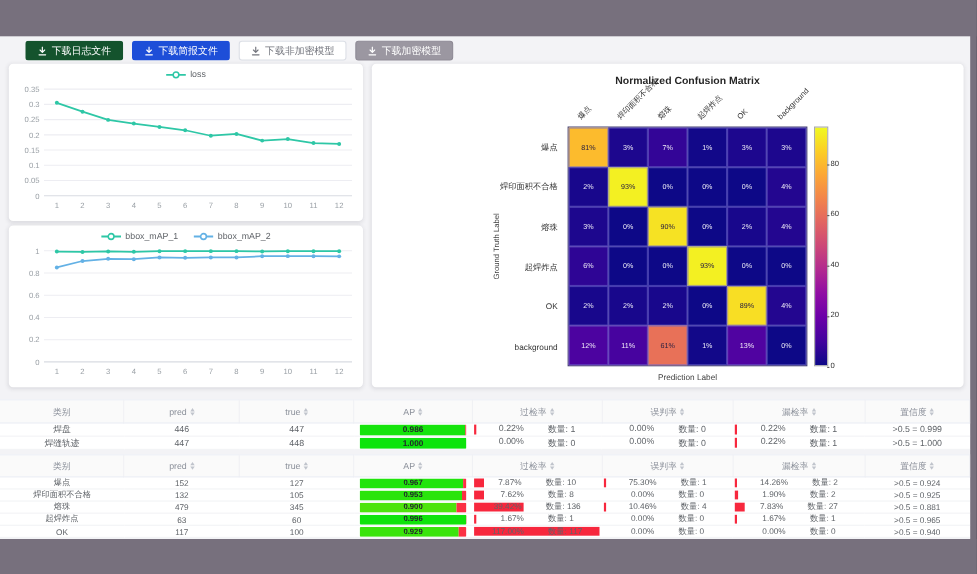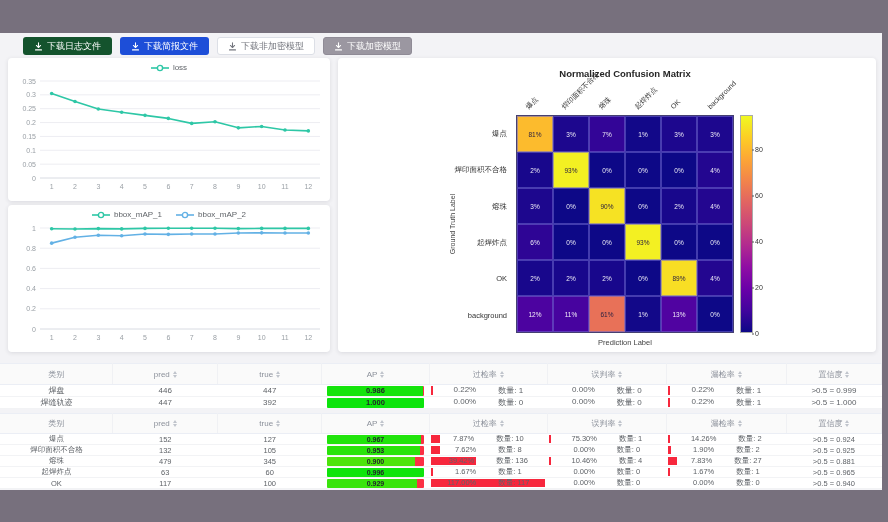--- a/index.html
+++ b/index.html
@@ -420,21 +420,21 @@
                   <div class="ratefill" style="width:0.22%;min-width:2px;"></div>
                   <span>0.22%</span>
                   <span>数量: 1</span>
                 </div>
               </td>
               <td>&gt;0.5 = 0.999</td>
             </tr>
             <tr>
               <td>焊缝轨迹</td>
               <td>447</td>
-              <td>392</td>
+              <td>448</td>
               <td>
                 <div class="apbar">
                   <div class="g" style="width:100%;background:hsl(120,90%,47%)"></div>
                   <div class="r"></div>
                   <span class="apv">1.000</span>
                 </div>
               </td>
               <td>
                 <div class="ratebar">
                   <div class="ratefill" style="width:0%;"></div>

